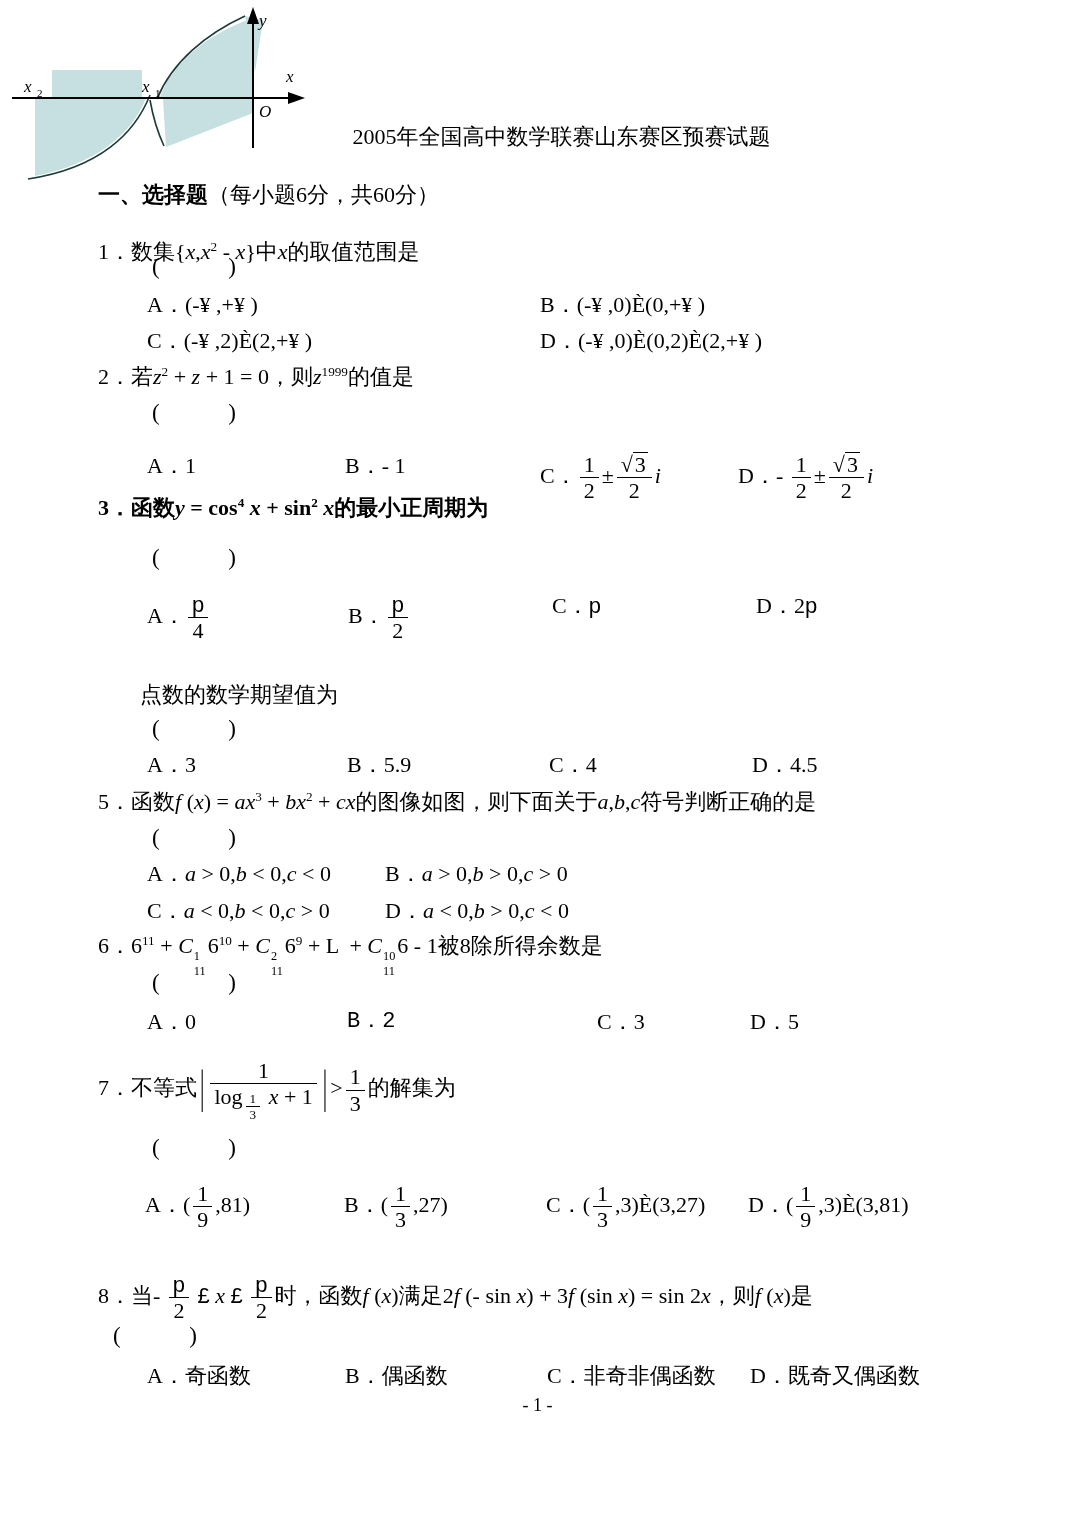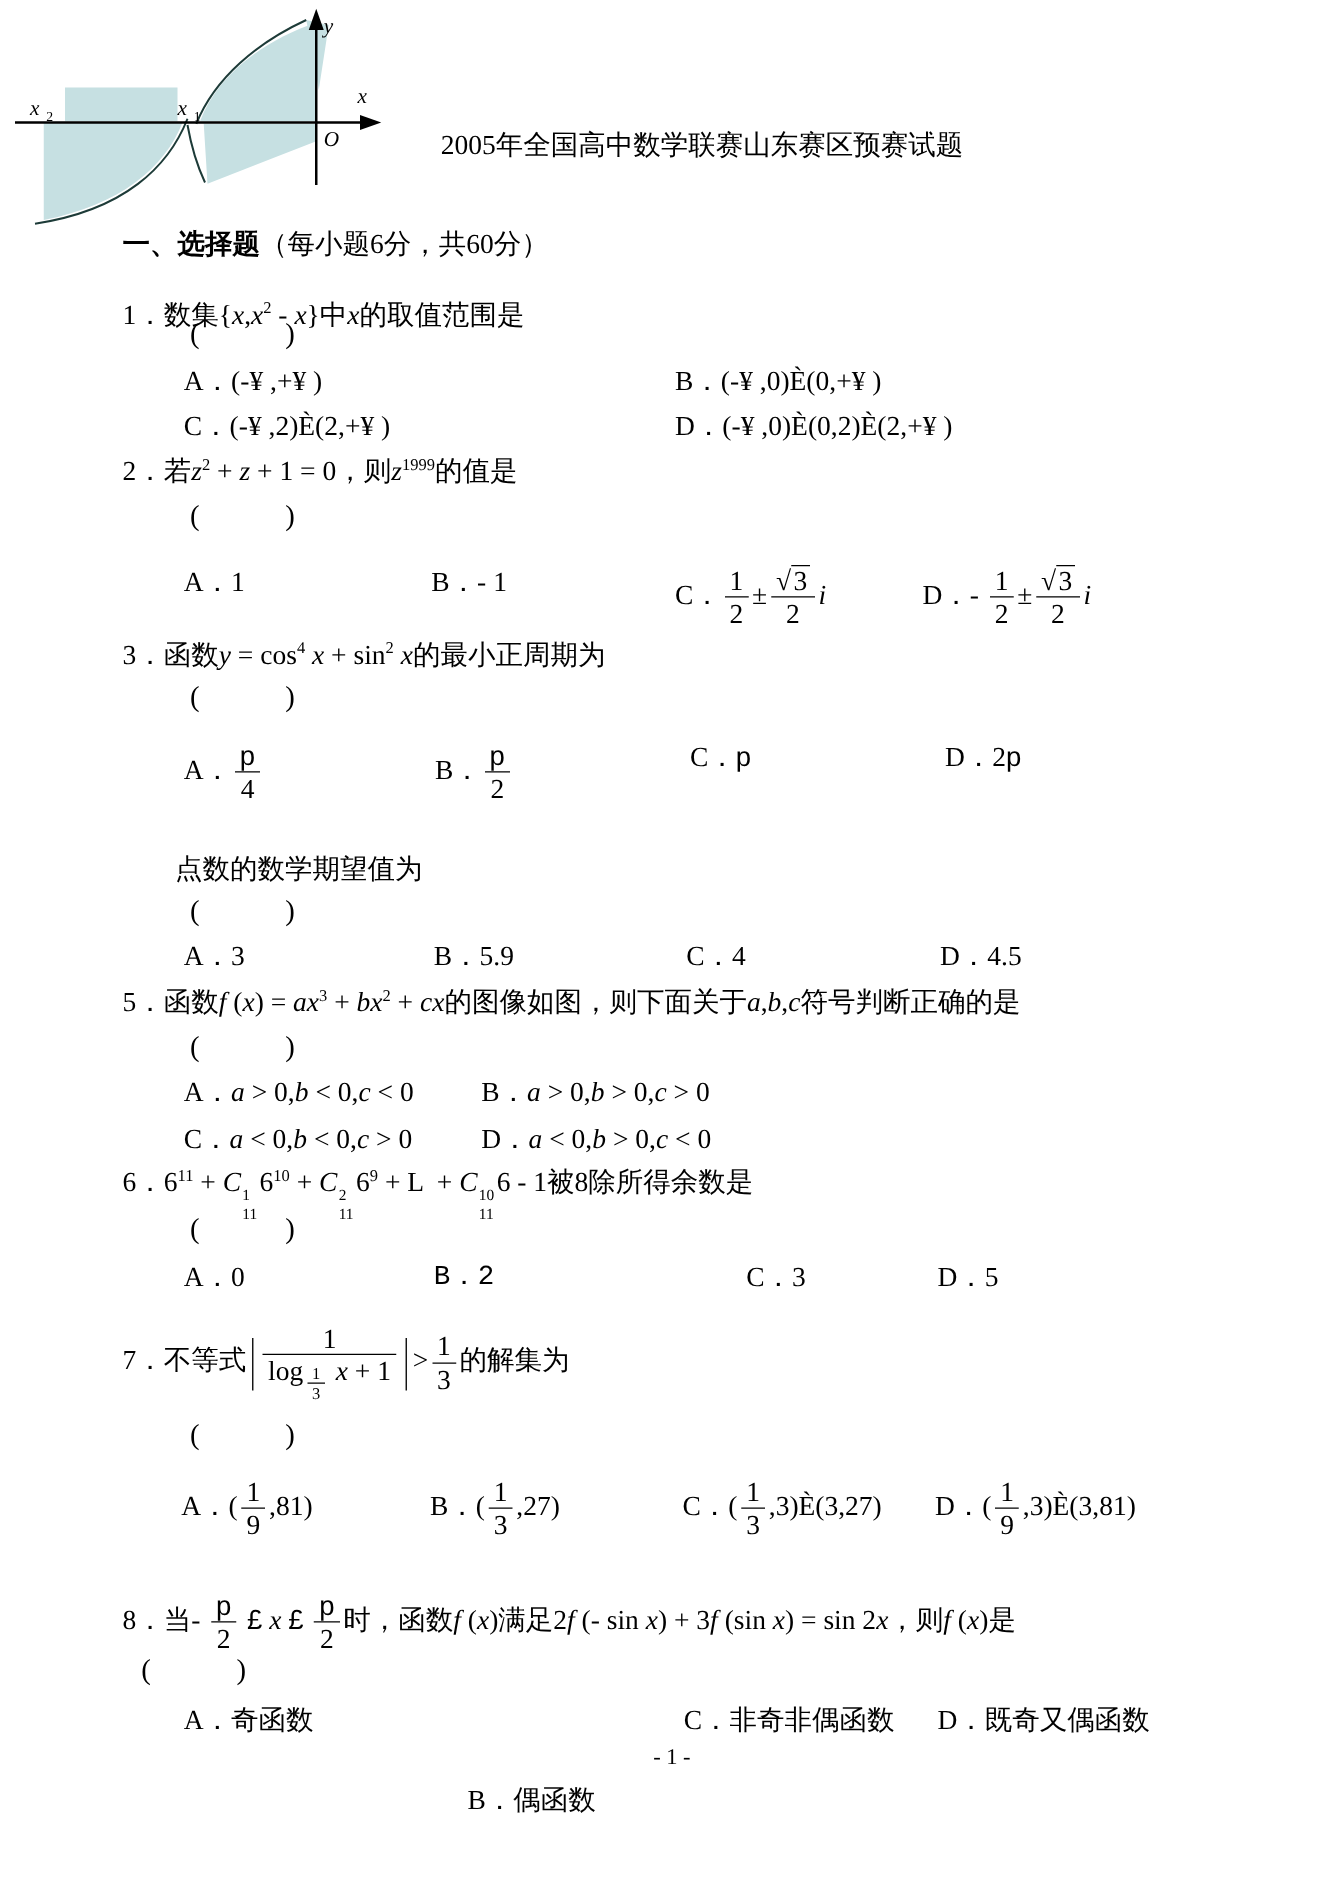--- a/index.html
+++ b/index.html
@@ -25,42 +25,42 @@
   x-su,x-sb{display:block;}
   x-bar{display:inline-block;transform:scaleY(2.1);margin:0 3px;font-weight:400;}
   svg text{font-family:"Liberation Serif","DejaVu Serif",serif;font-style:italic;font-size:17px;fill:#000;}
   svg text.sub{font-size:11px;font-style:normal;}
 </style>
 </head>
 <body>
 
 <div class="page">
 
-  <div class="ln ctr" style="top:102px;padding-left:48px;">2005年全国高中数学联赛山东赛区预赛试题</div>
+  <div class="ln ctr" style="top:123px;padding-left:48px;">2005年全国高中数学联赛山东赛区预赛试题</div>
 
   <div class="ln" style="top:181px;left:98px;"><span class="b">一、选择题</span><span>（每小题6分，共60分）</span></div>
 
   
   <div class="ln" style="top:238px;left:98px;">1．数集{<em>x</em>,<em>x</em><sup>2</sup> - <em>x</em>}中<em>x</em>的取值范围是</div>
   <div class="ln paren" style="top:252px;left:152px;">(          )</div>
   <div class="ln" style="top:291px;left:147px;">A．(-¥ ,+¥ )</div>
   <div class="ln" style="top:291px;left:540px;">B．(-¥ ,0)È(0,+¥ )</div>
   <div class="ln" style="top:327px;left:147px;">C．(-¥ ,2)È(2,+¥ )</div>
   <div class="ln" style="top:327px;left:540px;">D．(-¥ ,0)È(0,2)È(2,+¥ )</div>
 
   
   <div class="ln" style="top:363px;left:98px;">2．若<em>z</em><sup>2</sup> + <em>z</em> + 1 = 0，则<em>z</em><sup>1999</sup>的值是</div>
   <div class="ln paren" style="top:398px;left:152px;">(          )</div>
   <div class="ln" style="top:452px;left:147px;">A．1</div>
   <div class="ln" style="top:452px;left:345px;">B．- 1</div>
   <div class="ln" style="top:452px;left:540px;">C．<x-frac><x-n>1</x-n><x-d>2</x-d></x-frac>±<x-frac><x-n><x-sqrt><x-rad>3</x-rad></x-sqrt></x-n><x-d>2</x-d></x-frac><em>i</em></div>
   <div class="ln" style="top:452px;left:738px;">D．- <x-frac><x-n>1</x-n><x-d>2</x-d></x-frac>±<x-frac><x-n><x-sqrt><x-rad>3</x-rad></x-sqrt></x-n><x-d>2</x-d></x-frac><em>i</em></div>
 
   
-  <div class="ln" style="top:510px;left:98px;">3．函数<em>y</em> = cos<sup>4</sup> <em>x</em> + sin<sup>2</sup> <em>x</em>的最小正周期为</div>
+  <div class="ln" style="top:494px;left:98px;font-weight:bold;">3．函数<em>y</em> = cos<sup>4</sup> <em>x</em> + sin<sup>2</sup> <em>x</em>的最小正周期为</div>
   <div class="ln paren" style="top:543px;left:152px;">(          )</div>
   <div class="ln" style="top:592px;left:147px;">A．<x-frac><x-n><x-sym>p</x-sym></x-n><x-d>4</x-d></x-frac></div>
   <div class="ln" style="top:592px;left:348px;">B．<x-frac><x-n><x-sym>p</x-sym></x-n><x-d>2</x-d></x-frac></div>
   <div class="ln" style="top:592px;left:552px;">C．<x-sym>p</x-sym></div>
   <div class="ln" style="top:592px;left:756px;">D．2<x-sym>p</x-sym></div>
 
   
   <div class="ln" style="top:681px;left:140px;">点数的数学期望值为</div>
   <div class="ln paren" style="top:714px;left:152px;">(          )</div>
   <div class="ln" style="top:751px;left:147px;">A．3</div>
@@ -112,19 +112,19 @@
   <div class="ln paren" style="top:1133px;left:152px;">(          )</div>
   <div class="ln" style="top:1181px;left:145px;">A．(<x-frac><x-n>1</x-n><x-d>9</x-d></x-frac>,81)</div>
   <div class="ln" style="top:1181px;left:344px;">B．(<x-frac><x-n>1</x-n><x-d>3</x-d></x-frac>,27)</div>
   <div class="ln" style="top:1181px;left:546px;">C．(<x-frac><x-n>1</x-n><x-d>3</x-d></x-frac>,3)È(3,27)</div>
   <div class="ln" style="top:1181px;left:748px;">D．(<x-frac><x-n>1</x-n><x-d>9</x-d></x-frac>,3)È(3,81)</div>
 
   
   <div class="ln" style="top:1272px;left:98px;">8．当- <x-frac><x-n><x-sym>p</x-sym></x-n><x-d>2</x-d></x-frac> <x-sym>£</x-sym> <em>x</em> <x-sym>£</x-sym> <x-frac><x-n><x-sym>p</x-sym></x-n><x-d>2</x-d></x-frac>时，函数<em>f</em> (<em>x</em>)满足2<em>f</em> (- sin <em>x</em>) + 3<em>f</em> (sin <em>x</em>) = sin 2<em>x</em>，则<em>f</em> (<em>x</em>)是</div>
   <div class="ln paren" style="top:1321px;left:113px;">(          )</div>
   <div class="ln" style="top:1362px;left:147px;">A．奇函数</div>
-  <div class="ln" style="top:1426px;left:345px;margin-left:29px;">B．偶函数</div>
+  <div class="ln" style="top:1362px;left:345px;">B．偶函数</div>
   <div class="ln" style="top:1362px;left:547px;">C．非奇非偶函数</div>
   <div class="ln" style="top:1362px;left:750px;">D．既奇又偶函数</div>
 
   <div class="ln ctr pgnum" style="top:1394px;">- 1 -</div>
 
 </div>
 
 </body></html>

